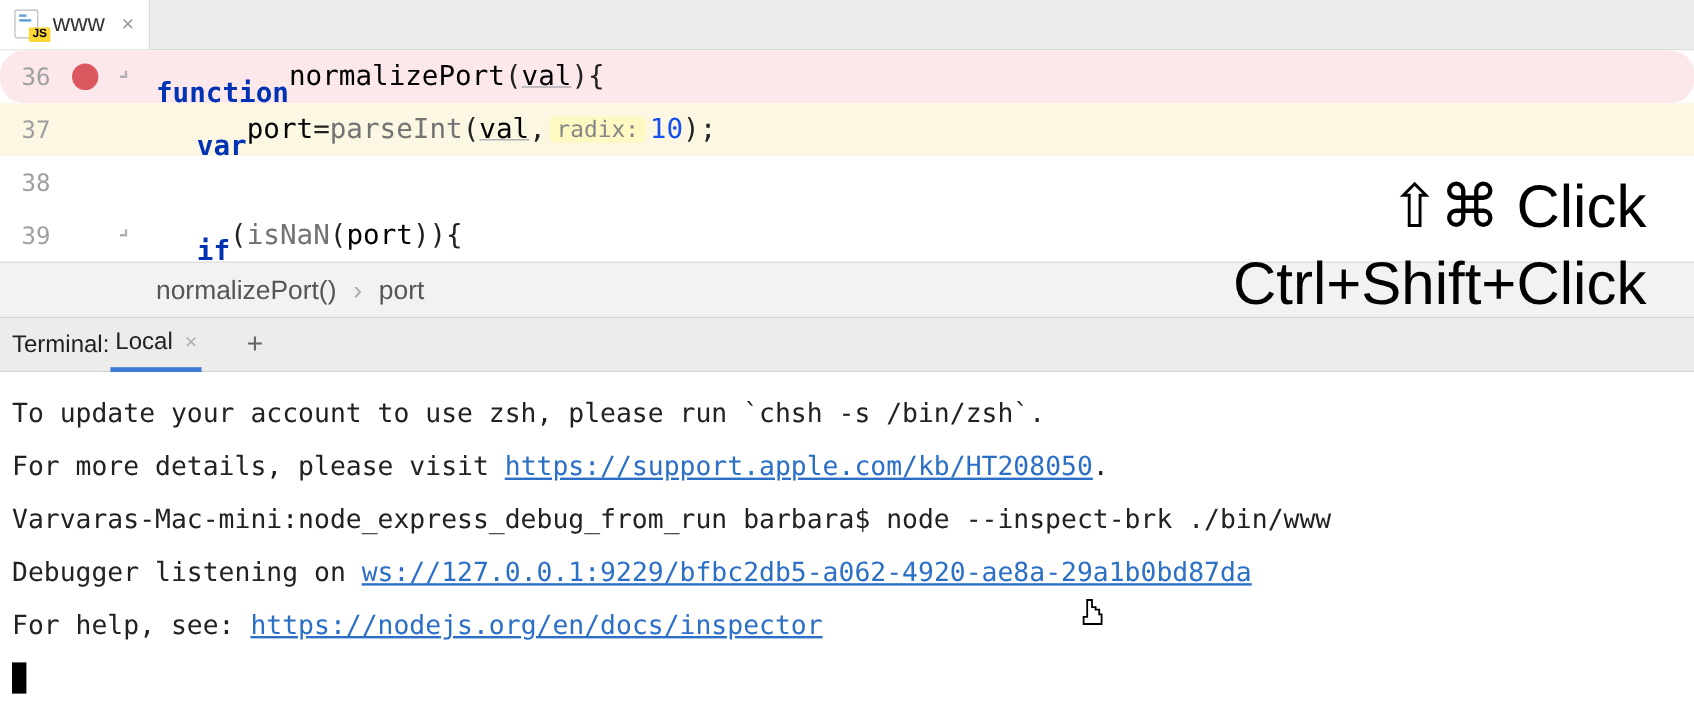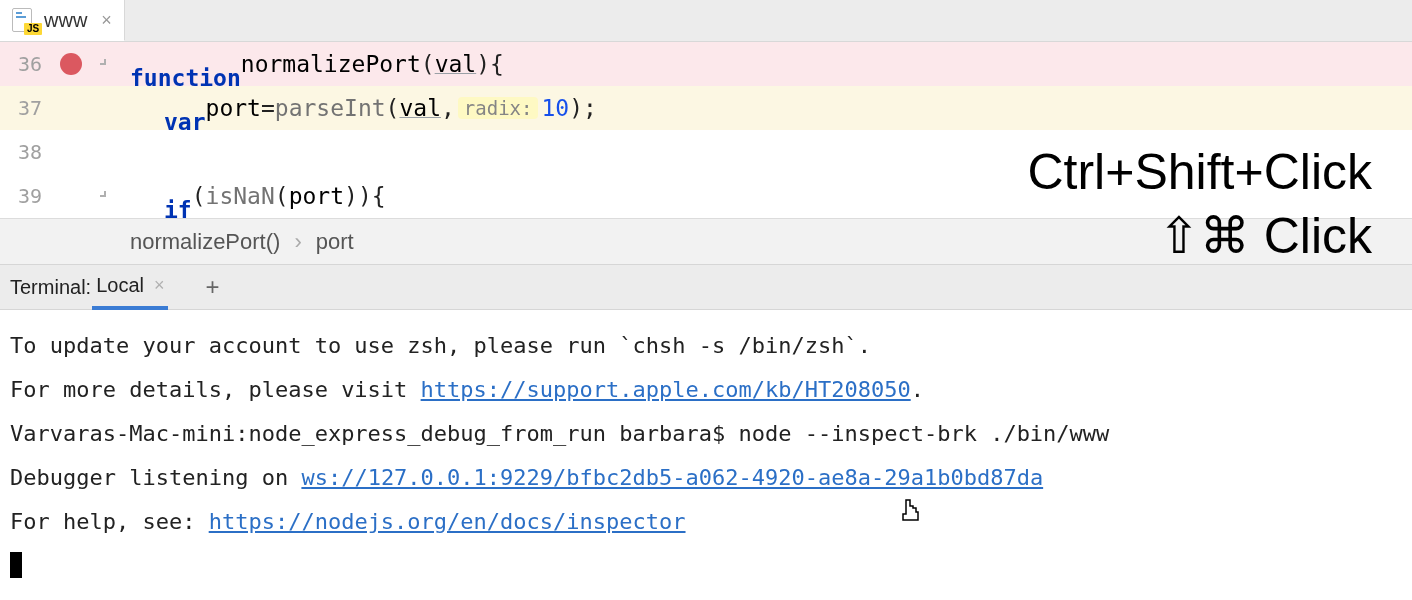--- a/index.html
+++ b/index.html
@@ -89,21 +89,21 @@
 .editor {
   background: #fff;
 }
 .code-line {
   display: flex;
   align-items: center;
   height: 44px;
   font-family: "Menlo","Monaco","Consolas",monospace;
   font-size: 23px;
 }
-.line-36 { background: #fce8eb; }
+.line-36 { background: #fce8eb; border-radius: 20px; }
 .line-37 { background: #fcf7e3; }
 .ln {
   width: 50px;
   text-align: right;
   color: #a0a0a0;
   padding-right: 8px;
   font-size: 20px;
 }
 .bp-col {
   width: 42px;
@@ -347,15 +347,15 @@
     <span>For help, see: </span><a class="term-link">https://nodejs.org/en/docs/inspector</a>
   </div>
   <div><span class="term-caret"></span></div>
 </div>
 
 <svg class="cursor-icon" width="32" height="32" viewBox="0 0 32 32">
   <path d="M10 2 L10 16 L7 16 L7 22 L22 22 L22 14 L20 14 L20 10 L17 10 L17 8 L14 8 L14 2 Z" fill="#fff" stroke="#000" stroke-width="1.5"></path>
 </svg>
 
 <div class="overlay-hints">
+  <div>⇧⌘ Click</div>
   <div>Ctrl+Shift+Click</div>
-  <div>⇧⌘ Click</div>
 </div>
 
 </body></html>

